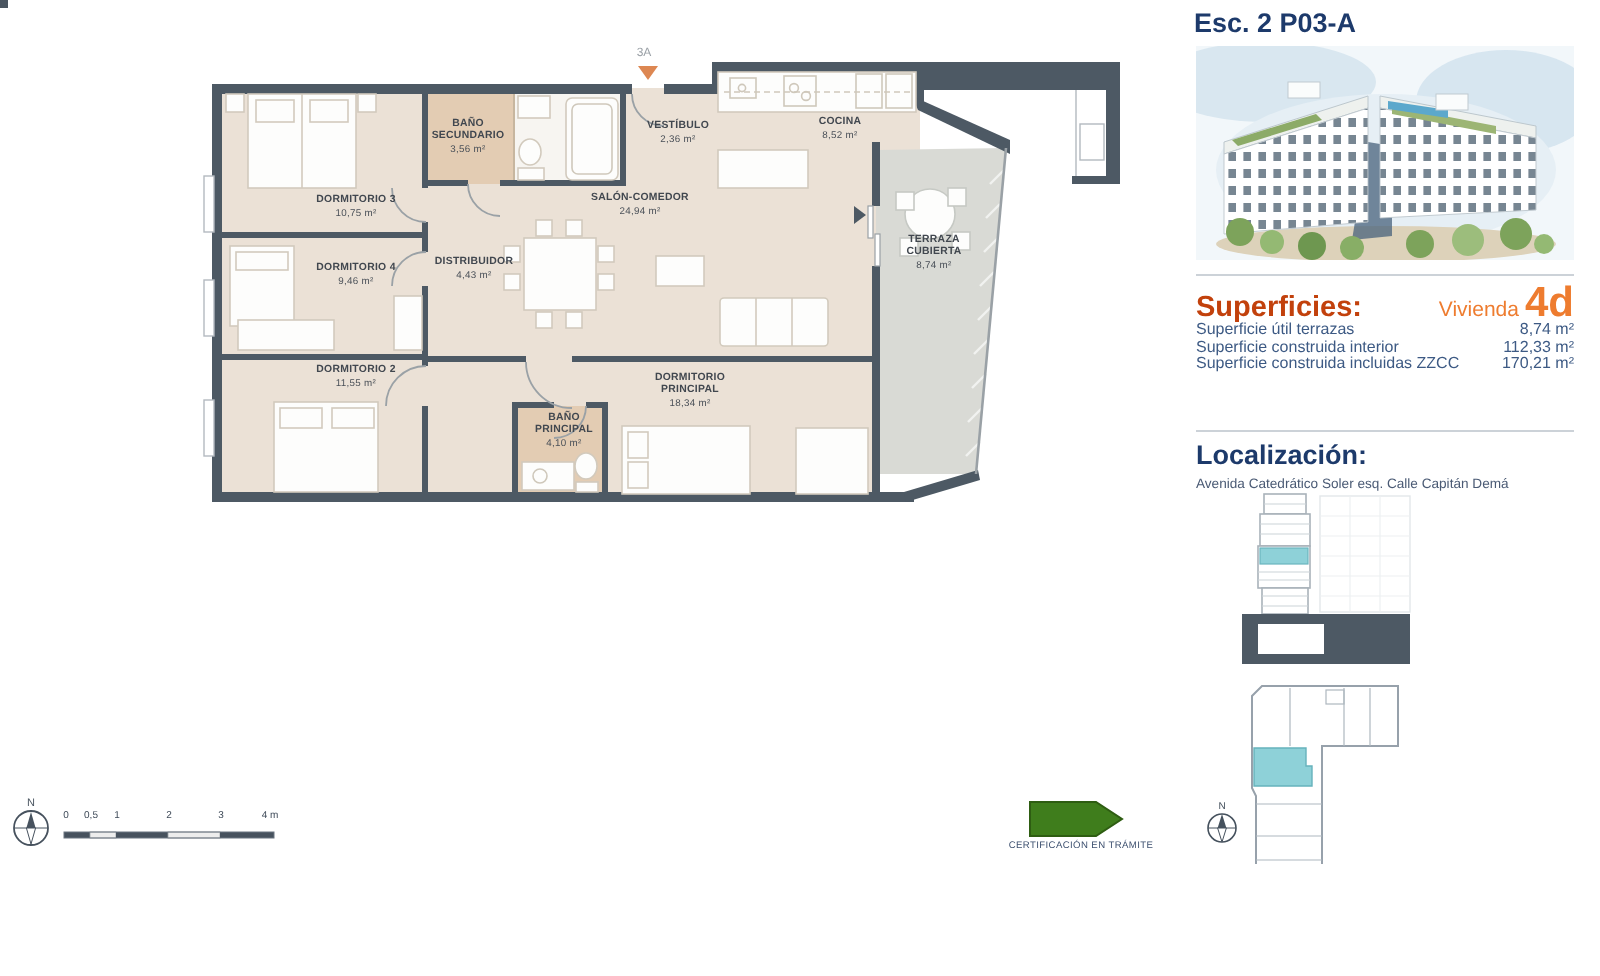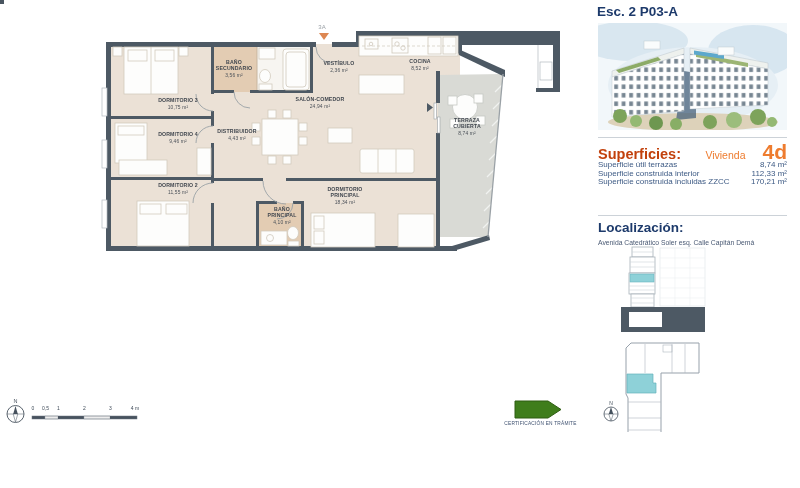--- a/index.html
+++ b/index.html
@@ -38,21 +38,21 @@
   
   .sheet-title{position:absolute;left:597px;top:4px;font-size:13.5px;font-weight:bold;color:#1d3a6b;}
   #building-render{position:absolute;left:598px;top:23px;}
   .divider{position:absolute;left:598px;width:189px;height:0;border-top:1px solid #ccd2d8;}
   .divider.d1{top:137px;} .divider.d2{top:215px;}
 
   .sup-head{position:absolute;left:598px;top:140px;width:189px;display:flex;
     justify-content:space-between;align-items:baseline;}
   .sup-title{font-size:14.5px;font-weight:bold;color:#c2410c;}
   .viv{font-size:10.5px;color:#ee7c2f;}
-  .viv-val{font-size:21px;font-weight:bold;color:#ee7c2f;margin-left:17px;}
+  .viv-val{font-size:21px;font-weight:bold;color:#ee7c2f;margin-left:3px;}
   .sup-rows{position:absolute;left:598px;top:161px;width:189px;}
   .srow{display:flex;justify-content:space-between;font-size:8px;line-height:8.6px;color:#3d5a84;}
   .loc-head{position:absolute;left:598px;top:220px;font-size:13.5px;font-weight:bold;color:#1d3a6b;}
   .loc-addr{position:absolute;left:598px;top:239px;font-size:6.8px;color:#4a5a74;}
   #section-diagram{position:absolute;left:620px;top:246px;}
   #key-plan{position:absolute;left:600px;top:340px;}
   .version{position:absolute;left:722px;top:447px;font-size:19.5px;font-weight:bold;color:#ee7c2f;text-align:center;}
 </style>
 </head>
 <body>

